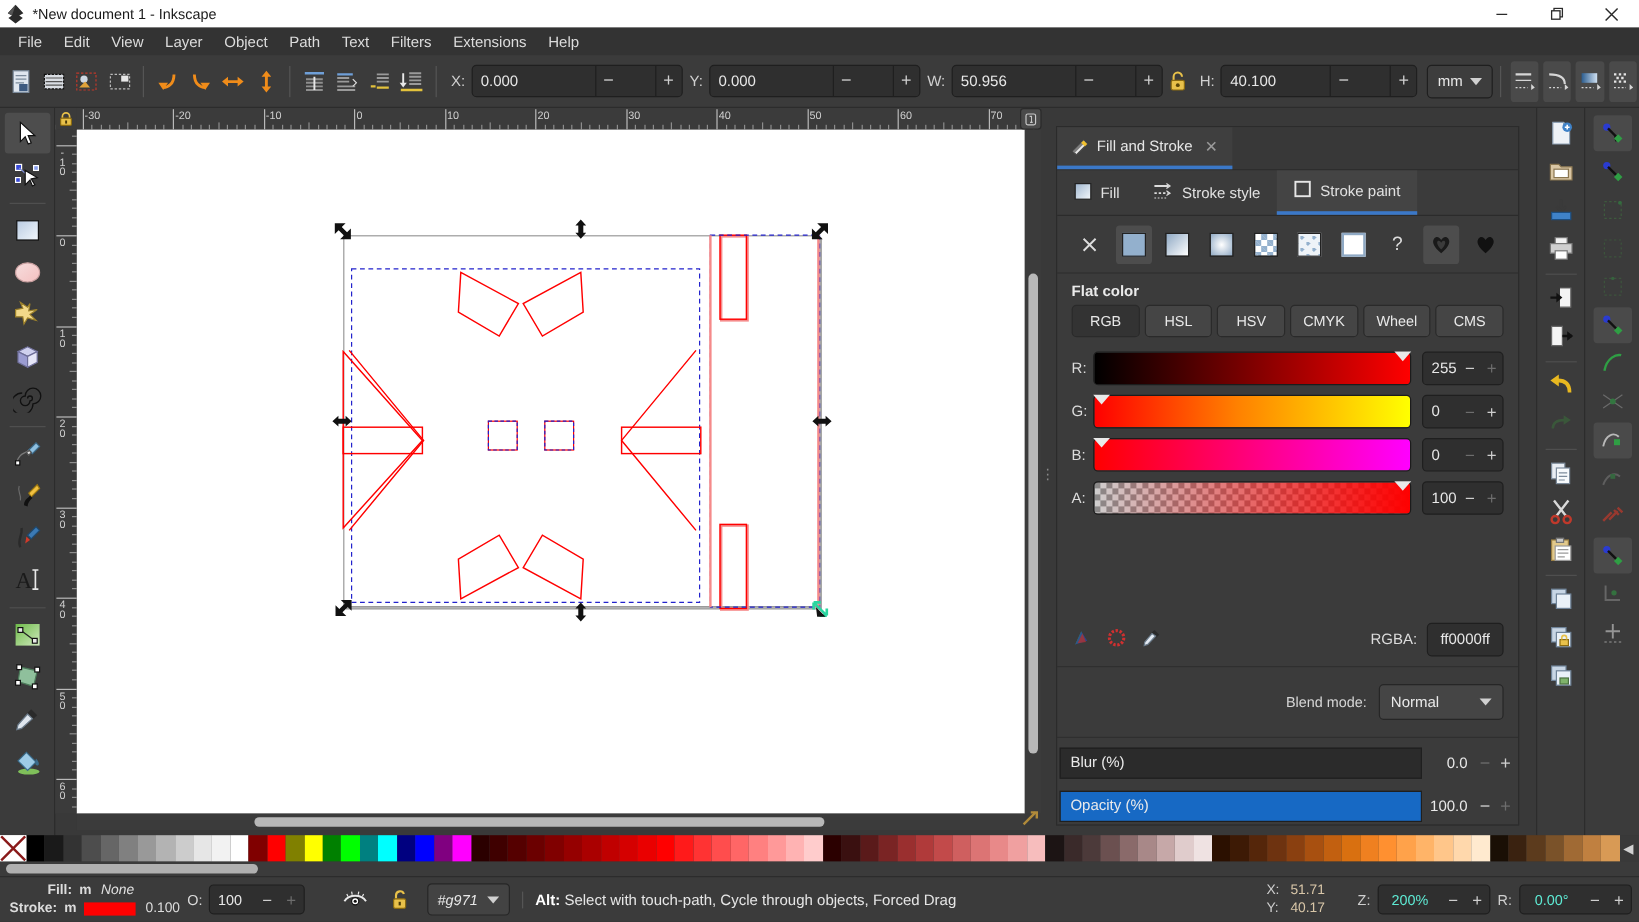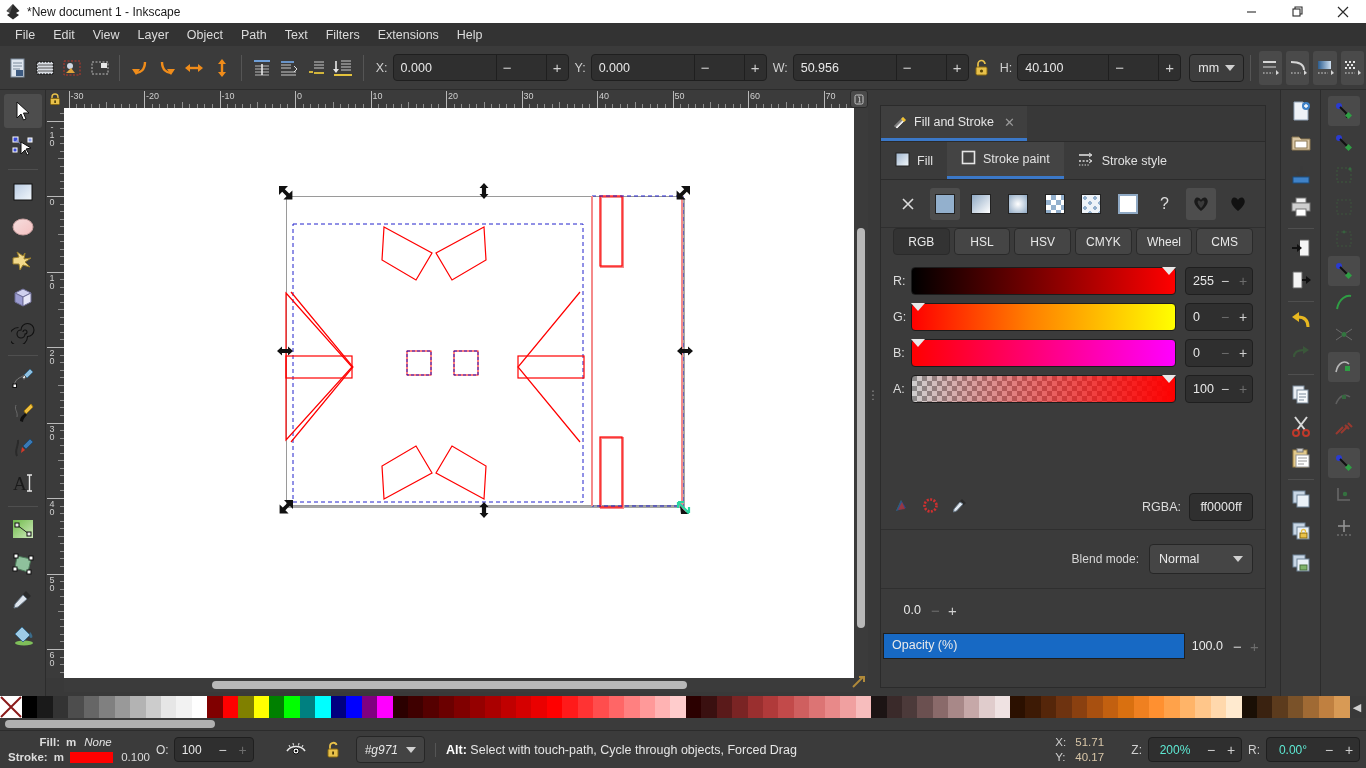--- a/index.html
+++ b/index.html
@@ -886,40 +886,40 @@
                 <linearGradient id="fsg" x1="0" y1="0" x2="1" y2="1">
                   <stop offset="0" stop-color="#9fb6cf"></stop>
                   <stop offset="1" stop-color="#f4f8fb"></stop>
                 </linearGradient>
               </defs>
               <rect x="1" y="1" width="13" height="13" fill="url(#fsg)" stroke="#222"></rect>
             </svg>
         </span>
         <span>Fill</span>
       </div>
-      <div class="subtab active">
-        <span>
-          <svg width="15" height="15" viewBox="0 0 15 15">
-              <rect x="1.5" y="1.5" width="12" height="12" fill="none" stroke="#e6e6e6" stroke-width="1.6"></rect>
-            </svg>
-        </span>
-        <span>Stroke paint</span>
-      </div>
       <div class="subtab">
         <span>
           <svg width="17" height="15" viewBox="0 0 17 15">
               <path d="M1 3 H13" stroke="#dcdcdc" stroke-width="1.6"></path>
               <path d="M11 1 L14 3 L11 5" fill="none" stroke="#dcdcdc"></path>
               <path d="M1 9 H13" stroke="#dcdcdc" stroke-width="1.4" stroke-dasharray="2 1.6"></path>
               <path d="M11 7 L14 9 L11 11" fill="none" stroke="#dcdcdc"></path>
               <path d="M1 13 H12" stroke="#dcdcdc" stroke-width="1" stroke-dasharray="1.4 1.4"></path>
             </svg>
         </span>
         <span>Stroke style</span>
       </div>
+      <div class="subtab active">
+        <span>
+          <svg width="15" height="15" viewBox="0 0 15 15">
+              <rect x="1.5" y="1.5" width="12" height="12" fill="none" stroke="#e6e6e6" stroke-width="1.6"></rect>
+            </svg>
+        </span>
+        <span>Stroke paint</span>
+      </div>
     </div>
 
     <div class="paintrow">
       <div class="pbtn">
         <svg width="14" height="14" viewBox="0 0 14 14">
             <path d="M2 2 L12 12 M12 2 L2 12" stroke="#dcdcdc" stroke-width="1.6"></path>
           </svg>
       </div>
       <div class="pbtn sel">
         <span class="swatch" style="background:#93b0cd"></span>
@@ -954,20 +954,21 @@
             <path d="M9 13 C6 10 5 7 6 6 C7 5 8.3 6 9 7.2 C9.7 6 11 5 12 6 C13 7 12 10 9 13Z" fill="#3b3b3b"></path>
           </svg>
       </div>
       <div class="pbtn">
         <svg width="18" height="18" viewBox="0 0 18 18">
             <path d="M9 16 C3 11 1 7 3 4 C5 1 8 3 9 5 C10 3 13 1 15 4 C17 7 15 11 9 16Z" fill="#111"></path>
           </svg>
       </div>
     </div>
 
+    <div class="flatlabel">Flat color</div>
 
     <div class="modes">
       <div class="mode active">RGB</div>
       <div class="mode">HSL</div>
       <div class="mode">HSV</div>
       <div class="mode">CMYK</div>
       <div class="mode">Wheel</div>
       <div class="mode">CMS</div>
     </div>
 
@@ -1051,20 +1052,24 @@
 
     <div class="blendrow">
       <span>Blend mode:</span>
       <div class="blendsel">
         <span>Normal</span>
         <span class="caret" style="margin-left:auto"></span>
       </div>
     </div>
 
     <div class="trackrow">
+      <div class="track">
+        <span class="fill" style="width:0%"></span>
+        <span class="tl">Blur (%)</span>
+      </div>
       <span class="tv">0.0</span>
       <span class="pm dim">−</span>
       <span class="pm">+</span>
     </div>
 
     <div class="trackrow">
       <div class="track">
         <span class="fill" style="width:100%"></span>
         <span class="tl">Opacity (%)</span>
       </div>

